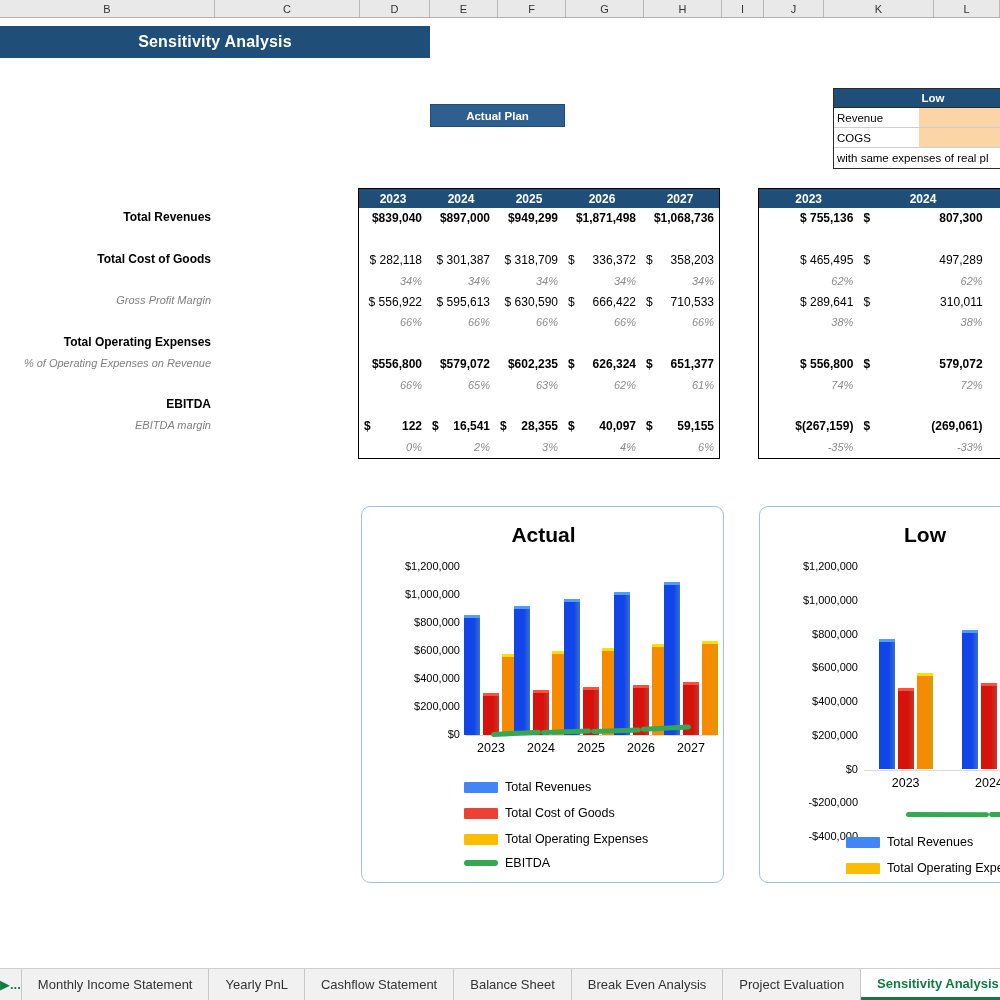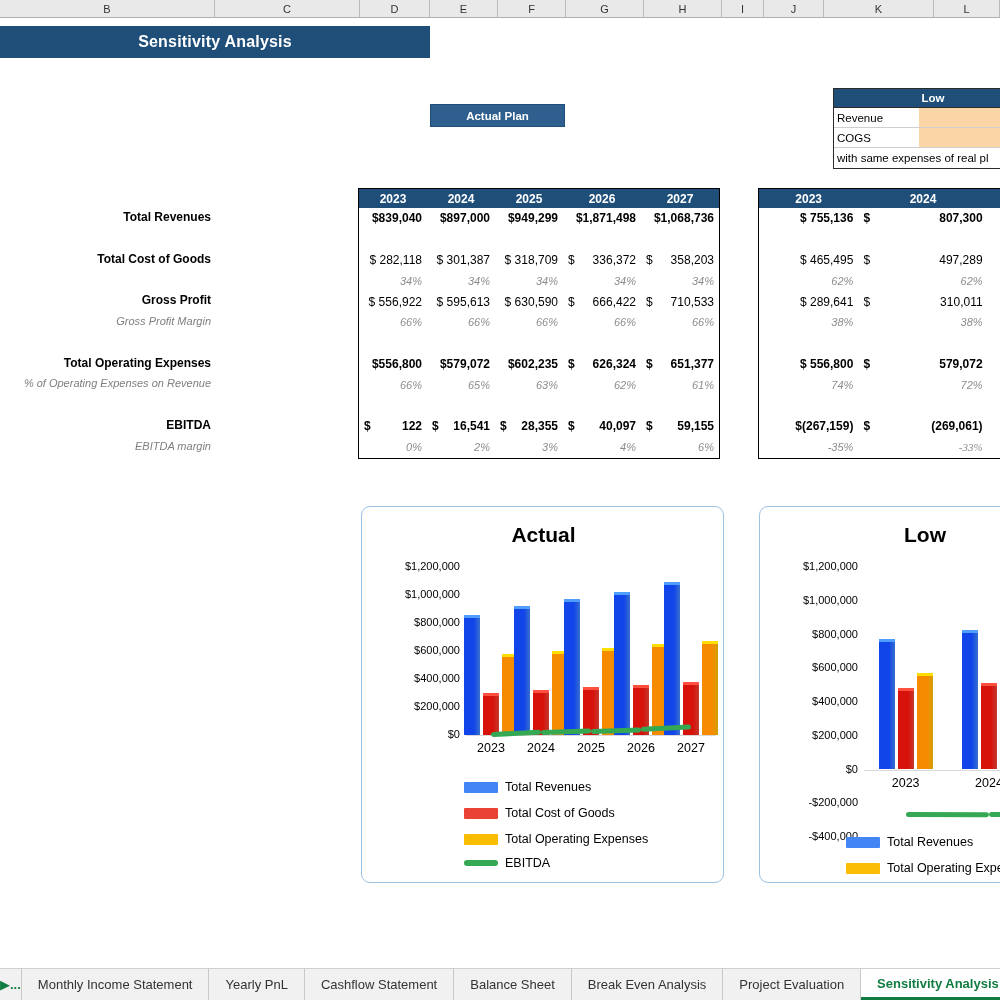--- a/index.html
+++ b/index.html
@@ -175,21 +175,20 @@
       <div class="val">65</div>
     </div>
     <div class="low-note">with same expenses of real pl</div>
   </div>
 
   <div class="lbl-col" id="lblcol">
       <div class="r b">Total Revenues</div>
       <div class="r sp"></div>
       <div class="r b">Total Cost of Goods</div>
       <div class="r sp"></div>
-      <div class="r b">Gross Profit</div>
       <div class="r i">Gross Profit Margin</div>
       <div class="r sp"></div>
       <div class="r b">Total Operating Expenses</div>
       <div class="r i">% of Operating Expenses on Revenue</div>
       <div class="r sp"></div>
       <div class="r b">EBITDA</div>
       <div class="r i">EBITDA margin</div>
     </div>
 
   <div class="dtable" id="tbl-actual" style="left:358px; top:188px; width:362px;">
@@ -390,21 +389,21 @@
       <div class="drow bold">
         <div style="width: 100px;">$(267,159)</div>
         <div class="cc" style="width: 130px;">
           <span>$</span>
           <span>(269,061)</span>
         </div>
         <div style="width: 100px;">$(273,73</div>
       </div>
       <div class="drow pct">
         <div style="width: 100px;">-35%</div>
-        <div style="width: 130px; font-family: Liberation Serif, serif;">-33%</div>
+        <div style="width: 130px;">-33%</div>
         <div style="width: 100px;">-32</div>
       </div>
     </div>
 
   <div class="chart-card" id="card-actual" style="left:361px; top:506px; width:363px; height:377px;">
       <div class="chart-title" style="position: absolute; left: 0px; top: 16px; width: 363px; font-size: 21px;">Actual</div>
       <div class="ylab" style="left: 10px; top: 53px; width: 88px;">$1,200,000</div>
       <div class="ylab" style="left: 10px; top: 81px; width: 88px;">$1,000,000</div>
       <div class="ylab" style="left: 10px; top: 109px; width: 88px;">$800,000</div>
       <div class="ylab" style="left: 10px; top: 137px; width: 88px;">$600,000</div>

